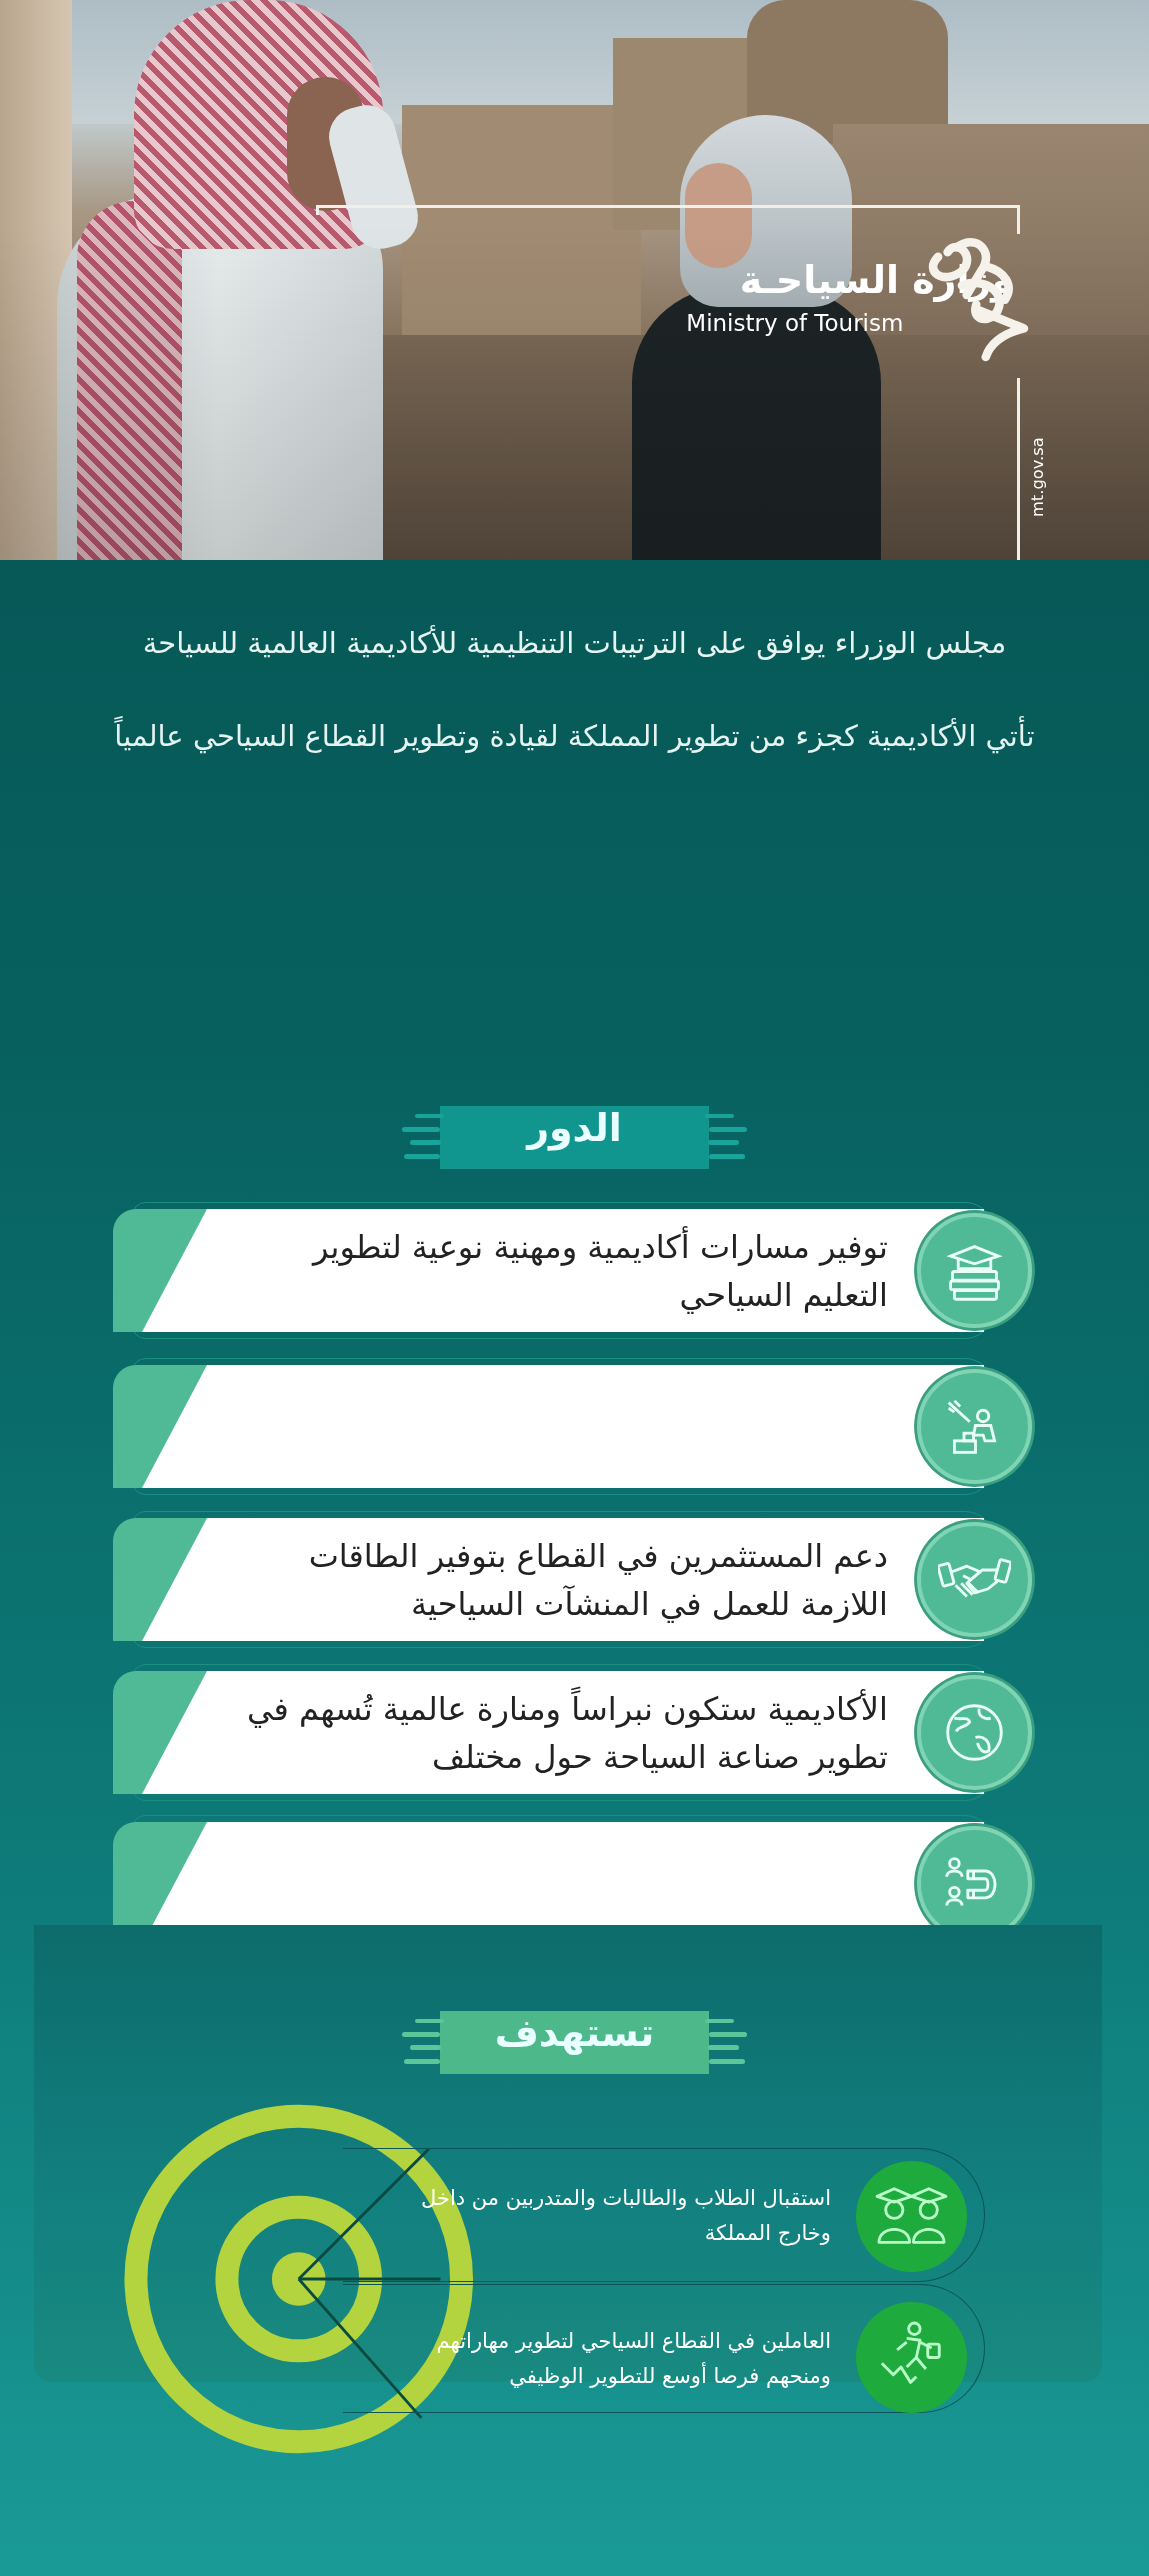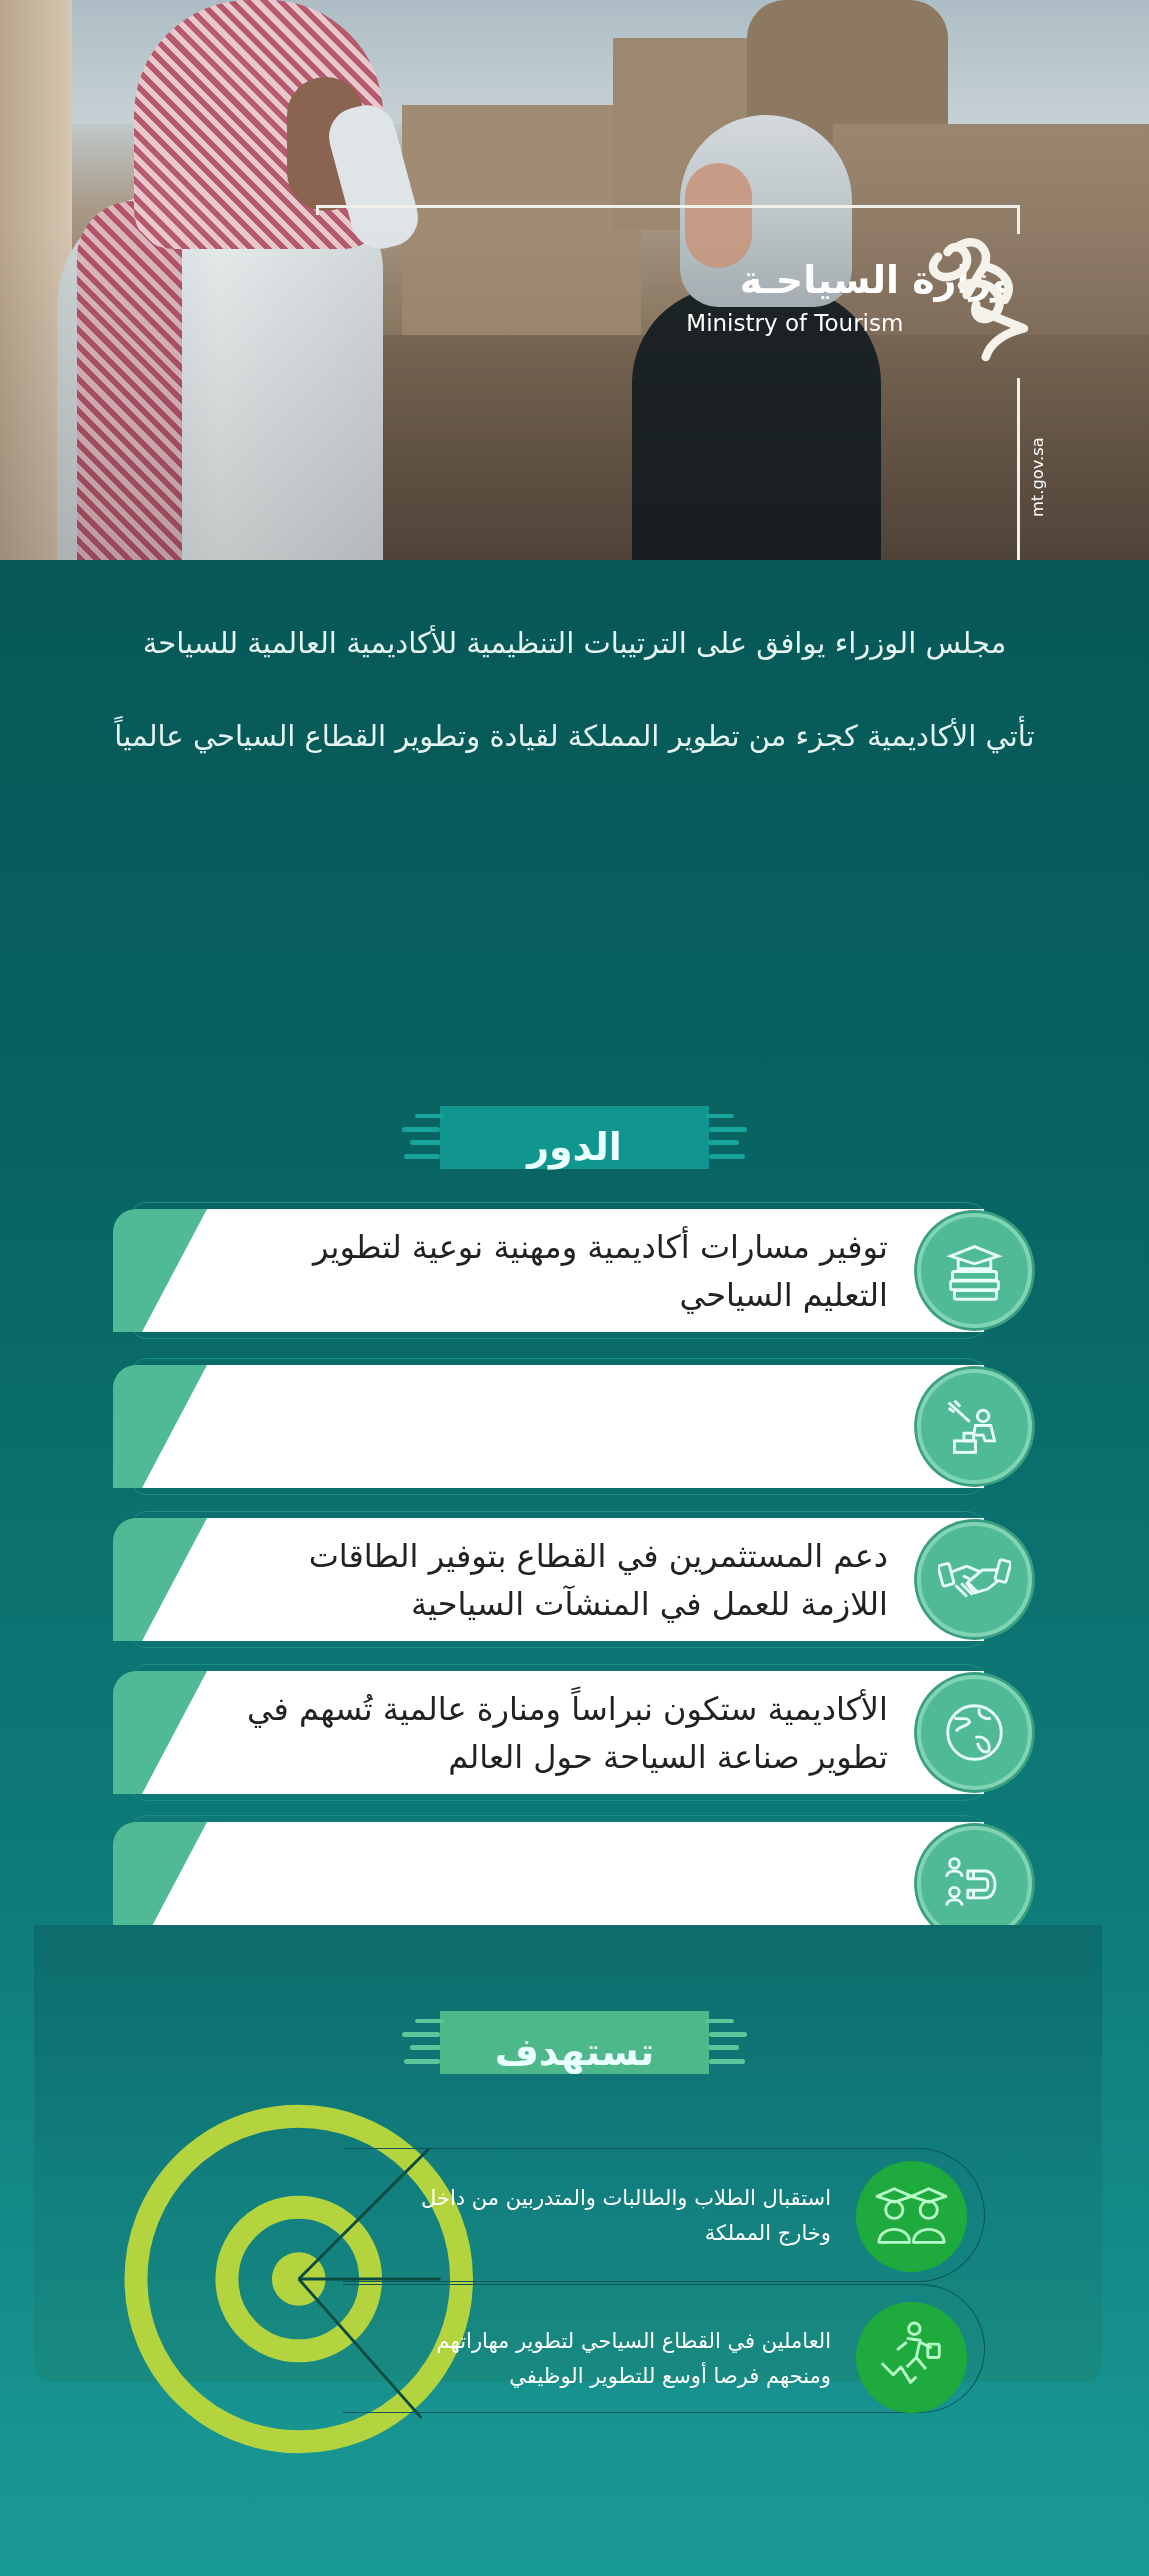--- a/index.html
+++ b/index.html
@@ -41,21 +41,21 @@
   .brand-ar { position:absolute; right:0; top:19px; font-size: 38px; font-weight: bold; color:#ffffff; direction: rtl; white-space: nowrap; }
   .brand-en { position:absolute; left:16.3px; top:71px; font-size: 23px; color:#ffffff; white-space: nowrap; }
   .brand-logo { position:absolute; left:919px; top:228px; width:124px; height:134px; }
   .url { position:absolute; left:1028px; top:517px; color:#ffffff; font-size: 16.3px; transform: rotate(-90deg); transform-origin: left top; white-space: nowrap; }
 
   
   .intro { position:absolute; left:67px; top:622px; width:1015px; direction: rtl; text-align: center; color:#e5f3f1; font-size: 29px; line-height: 42px; }
   .intro p { margin-bottom: 51px; }
 
   
-  .sec-head { position:absolute; left:402px; width:345px; height:63px; display:flex; align-items:flex-end; justify-content:center; }
+  .sec-head { position:absolute; left:402px; width:345px; height:63px; display:flex; align-items:flex-start; justify-content:center; }
   .sec-head .bar { position:absolute; left:9.6px; right:9.6px; top:0; bottom:0; }
   .sec-head .dash { position:absolute; height:4.8px; border-radius:2.9px; }
   .sec-head .title { position:relative; font-size: 38px; font-weight: bold; color:#eaffff; direction: rtl; }
 
   
   .card { position:absolute; left:113px; width:919px; height:123px; }
   .card .outline { position:absolute; left:19px; top:-6.7px; right:38px; bottom:-6.7px; border:1.9px solid #1b8f80; border-radius: 13.4px 29px 29px 13.4px; }
   .card .strip { position:absolute; left:0; top:0; width:105px; height:123px; background:#4fba95; border-radius: 23px 0 0 0; }
   .card .white { position:absolute; left:29px; top:0; right:48px; height:123px; background:#ffffff; clip-path: polygon(65px 0, 100% 0, 100% 100%, 0 100%); }
   .card .text { position:absolute; right:144px; top:0; height:123px; width:670px; display:flex; align-items:center; direction: rtl; text-align: right; color:#222; font-size: 32px; line-height: 48px; }
@@ -174,21 +174,21 @@
       <path d="M62 20 L46 20 L30 34 L38 44 L52 40 L62 32"></path>
       <path d="M18 36 L30 48 M24 34 L36 46 M30 32 L42 44"></path>
     </svg>
   </div>
 </div>
 
 <div class="card" style="top:1671px;">
   <div class="outline"></div>
   <div class="strip"></div>
   <div class="white"></div>
-  <div class="text">الأكاديمية ستكون نبراساً ومنارة عالمية تُسهم في تطوير صناعة السياحة حول العالم</div>
+  <div class="text">الأكاديمية ستكون نبراساً ومنارة عالمية تُسهم في تطوير صناعة السياحة حول مختلف</div>
   <div class="icon">
     <svg width="67" height="67" viewBox="0 0 70 70" fill="none" stroke="#e8fff6" stroke-width="3" stroke-linejoin="round">
       <circle cx="35" cy="35" r="28"></circle>
       <path d="M14 20 C 22 22, 28 18, 30 24 C 26 30, 18 28, 16 34"></path>
       <path d="M40 10 C 38 18, 46 22, 52 20"></path>
       <path d="M36 40 C 44 38, 52 44, 50 54 C 44 58, 40 52, 38 46"></path>
     </svg>
   </div>
 </div>
 

